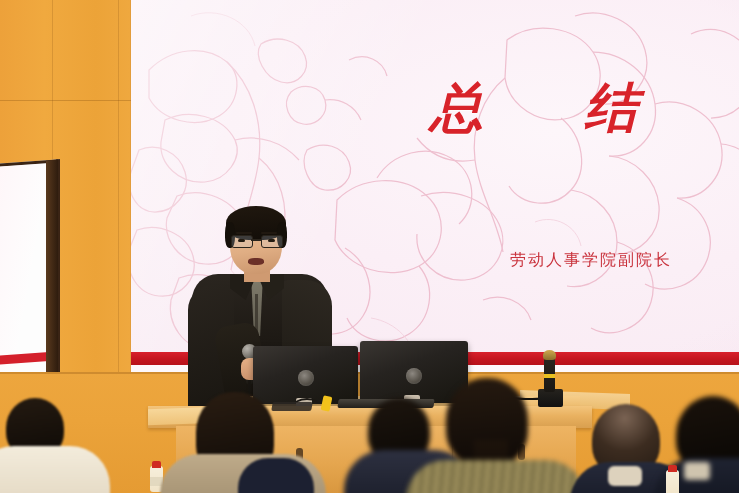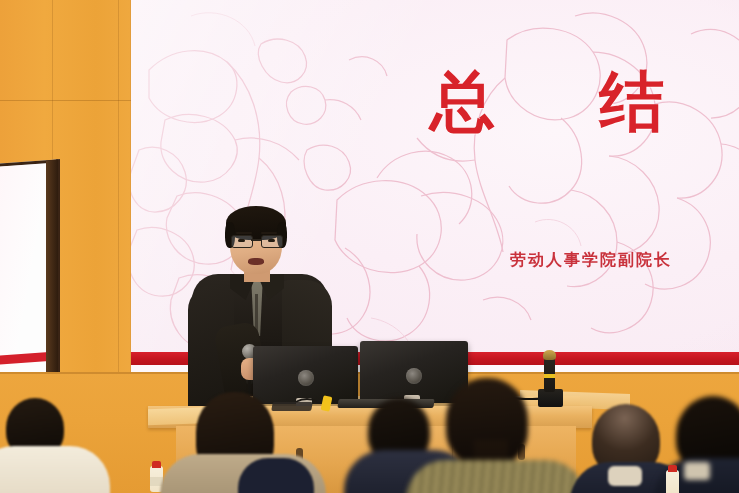--- a/index.html
+++ b/index.html
@@ -57,37 +57,38 @@
   }
   .white-band{
     position:absolute;left:0;right:0;top:365px;height:7px;background:#fdf8fb;
   }
 
   
   .floral{position:absolute;left:0;top:0;width:608px;height:358px;opacity:.72;}
 
   
   .slide-title{
-    position:absolute;left:295px;top:70px;width:260px;
+    position:absolute;left:295px;top:82px;width:260px;
     color:#d8232a;
-    font-size:65px;line-height:1;
+    font-size:53px;line-height:1;
     font-weight:700;letter-spacing:44px;
     text-indent:4px;
     white-space:nowrap;
     text-shadow:0 1px 0 rgba(255,255,255,.7);
+    font-style:italic;
   }
   .slide-name{
     position:absolute;left:345px;top:206px;width:230px;
     text-align:center;color:#d8333c;
     font-size:26px;font-weight:700;letter-spacing:3px;
   }
   .slide-sub{
     position:absolute;left:320px;top:250px;width:280px;
     text-align:center;color:#c9323c;
-    font-size:16px;font-weight:700;letter-spacing:2px;
+    font-size:16px;font-weight:400;letter-spacing:2px;
   }
 
   
   .side-board{
     position:absolute;left:-6px;top:164px;width:62px;height:212px;
     background:#fdfdfd;
     border-right:4px solid #3a2415;
     border-top:3px solid #3a2415;
     border-bottom:4px solid #4a2e1a;
     transform:skewY(-4.2deg);

